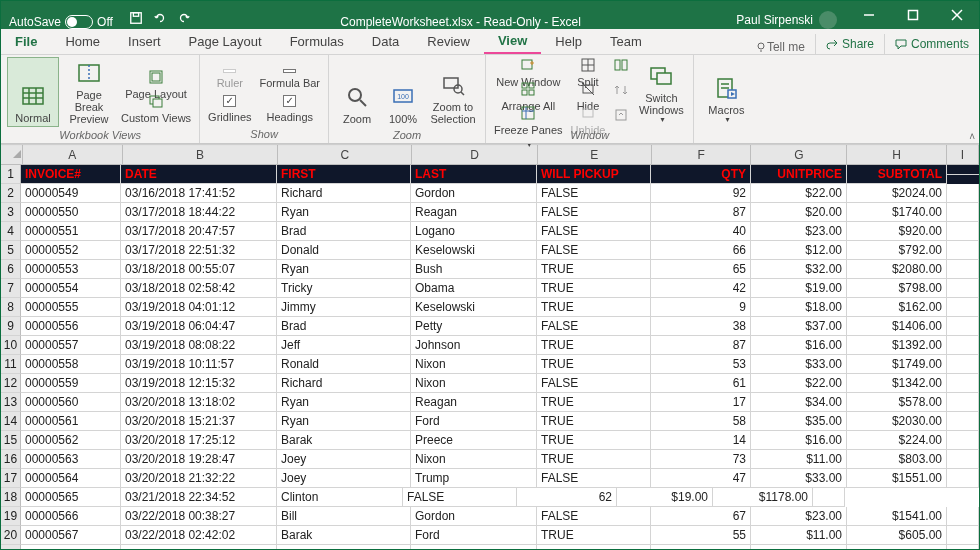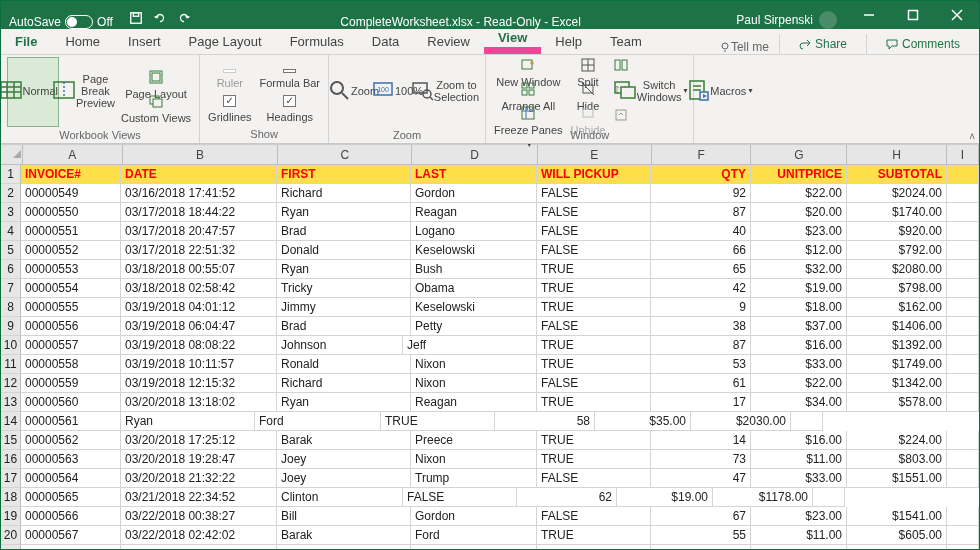--- a/index.html
+++ b/index.html
@@ -17,32 +17,32 @@
   .titlebar .user { padding: 0 10px; display: flex; align-items: center; gap: 6px; }
   .avatar { width: 18px; height: 18px; border-radius: 50%; background: #4a8c68; }
   .winctrls { display: flex; }
   .winctrls div { width: 44px; height: 28px; display: flex; align-items: center; justify-content: center; cursor: pointer; }
   .winctrls svg { width: 12px; height: 12px; stroke: #fff; fill: none; stroke-width: 1.5; }
 
   
   .tabs { height: 26px; background: #f3f2f1; display: flex; align-items: flex-end; border-bottom: 1px solid #d4d4d4; font-size: 13px; }
   .tab { padding: 0 14px; height: 26px; display: flex; align-items: center; color: #444; cursor: pointer; }
   .tab.file { color: #217346; font-weight: 600; }
-  .tab.active { color: #217346; font-weight: 600; border-bottom: 7px solid #ec4899; }
+  .tab.active { color: #217346; font-weight: 600; border-bottom: 2px solid #ec4899; }
   .tabs .spacer { flex: 1; }
   .tellme { padding: 0 10px; display: flex; align-items: center; gap: 0; color: #666; font-size: 12px; }
-  .share-btn { color: #217346; font-size: 12px; padding: 0 19px; display: flex; align-items: center; gap: 4px; border-left: 1px solid #d4d4d4; height: 20px; cursor: pointer; }
+  .share-btn { color: #217346; font-size: 12px; padding: 0 10px; display: flex; align-items: center; gap: 4px; border-left: 1px solid #d4d4d4; height: 20px; cursor: pointer; }
 
   
   .ribbon { background: #f3f2f1; border-bottom: 1px solid #d4d4d4; display: flex; font-size: 11px; color: #444; height: 90px; position: relative; }
   .ribbon::after { content:""; position:absolute; left:0; right:0; bottom:0; height:1px; background:#c8c8c8; box-shadow: 0 1px 2px rgba(0,0,0,0.06);}
   .group { border-right: 1px solid #d4d4d4; padding: 2px 6px; display: flex; flex-direction: column; }
   .group-body { flex: 1; display: flex; gap: 4px; }
-  .group-label { text-align: center; color: #666; font-size: 11px; height: 16px; line-height: 16px; }
-  .bigbtn { display: flex; flex-direction: row; align-items: center; justify-content: flex-end; width: 52px; height: 70px; cursor: pointer; text-align: center; line-height: 1.1; padding-bottom: 2px; }
+  .group-label { text-align: center; color: #666; font-size: 11px; height: 16px; line-height: 16px; font-style: italic; }
+  .bigbtn { display: flex; flex-direction: column; align-items: center; justify-content: flex-end; width: 52px; height: 70px; cursor: pointer; text-align: center; line-height: 1.1; padding-bottom: 2px; }
   .bigbtn.active { border: 1px solid #8ab38a; background: #d9ead9; }
   .bigbtn .ico { width: 28px; height: 28px; display: flex; align-items: center; justify-content: center; margin-bottom: 2px; }
   .bigbtn .ico svg { width: 24px; height: 24px; }
   .smallcol { display: flex; flex-direction: column; justify-content: center; gap: 4px; }
   .smallbtn { display: flex; align-items: center; gap: 4px; height: 20px; cursor: pointer; white-space: nowrap; padding: 0 2px; flex-direction: column; }
   .smallbtn .ico { width: 16px; height: 16px; display: flex; align-items:center; justify-content:center; }
   .smallbtn .ico svg { width: 14px; height: 14px; }
   .checkbox { width: 13px; height: 13px; border: 1px solid #767676; display: inline-flex; align-items: center; justify-content: center; background:#fff;}
   .checkbox.checked::after { content: "✓"; font-size: 10px; color: #444; line-height: 1; }
   .chev { font-size: 8px; margin-left: 2px; }
@@ -54,21 +54,21 @@
   .corner::after { content:""; border-right:8px solid #aaa; border-top:8px solid transparent; margin:0 1px 1px 0;}
   .ch { border-right: 1px solid #bdbdbd; text-align: center; line-height: 20px; }
   .cA{width:100px}.cB{width:156px}.cC{width:134px}.cD{width:126px}.cE{width:114px}.cF{width:100px}.cG{width:96px}.cH{width:100px}.cI{width:32px}
 
   
   .grid { display: flex; font-size: 12px; color: #222; }
   .rowhdrs { width: 22px; }
   .rowhdr-cell { height: 19px; line-height: 19px; text-align: center; border-bottom: 1px solid #d4d4d4; border-top: none; }
   .cells { flex: 1; }
   .row { display: flex; height: 19px; }
-  .row.header { background: #fde047; color: #ff0000; font-weight: bold; }
+  .row.header { background: #0f172a; color: #ff0000; font-weight: bold; align-items: center; }
   .cell { border-right: 1px solid #d4d4d4; border-bottom: 1px solid #d4d4d4; padding: 0 4px; line-height: 18px; white-space: nowrap; overflow: hidden; }
   .r { text-align: right; }
 </style>
 </head>
 <body>
 
 <div class="titlebar">
   <div class="autosave">
     <span>AutoSave</span>
     <span class="toggle"></span>
@@ -517,22 +517,22 @@
      <div class="cell cD">Petty</div>
      <div class="cell cE">FALSE</div>
      <div class="cell cF r">38</div>
      <div class="cell cG r">$37.00</div>
      <div class="cell cH r">$1406.00</div>
      <div class="cell cI"></div>
     </div>
       <div class="row">
      <div class="cell cA">00000557</div>
      <div class="cell cB">03/19/2018 08:08:22</div>
+     <div class="cell cC">Jeff</div>
      <div class="cell cD">Johnson</div>
-     <div class="cell cC">Jeff</div>
      <div class="cell cE">TRUE</div>
      <div class="cell cF r">87</div>
      <div class="cell cG r">$16.00</div>
      <div class="cell cH r">$1392.00</div>
      <div class="cell cI"></div>
     </div>
       <div class="row">
      <div class="cell cA">00000558</div>
      <div class="cell cB">03/19/2018 10:11:57</div>
      <div class="cell cC">Ronald</div>
@@ -560,20 +560,21 @@
      <div class="cell cC">Ryan</div>
      <div class="cell cD">Reagan</div>
      <div class="cell cE">TRUE</div>
      <div class="cell cF r">17</div>
      <div class="cell cG r">$34.00</div>
      <div class="cell cH r">$578.00</div>
      <div class="cell cI"></div>
     </div>
       <div class="row">
      <div class="cell cA">00000561</div>
+     <div class="cell cB">03/20/2018 15:21:37</div>
      <div class="cell cC">Ryan</div>
      <div class="cell cD">Ford</div>
      <div class="cell cE">TRUE</div>
      <div class="cell cF r">58</div>
      <div class="cell cG r">$35.00</div>
      <div class="cell cH r">$2030.00</div>
      <div class="cell cI"></div>
     </div>
       <div class="row">
      <div class="cell cA">00000562</div>

